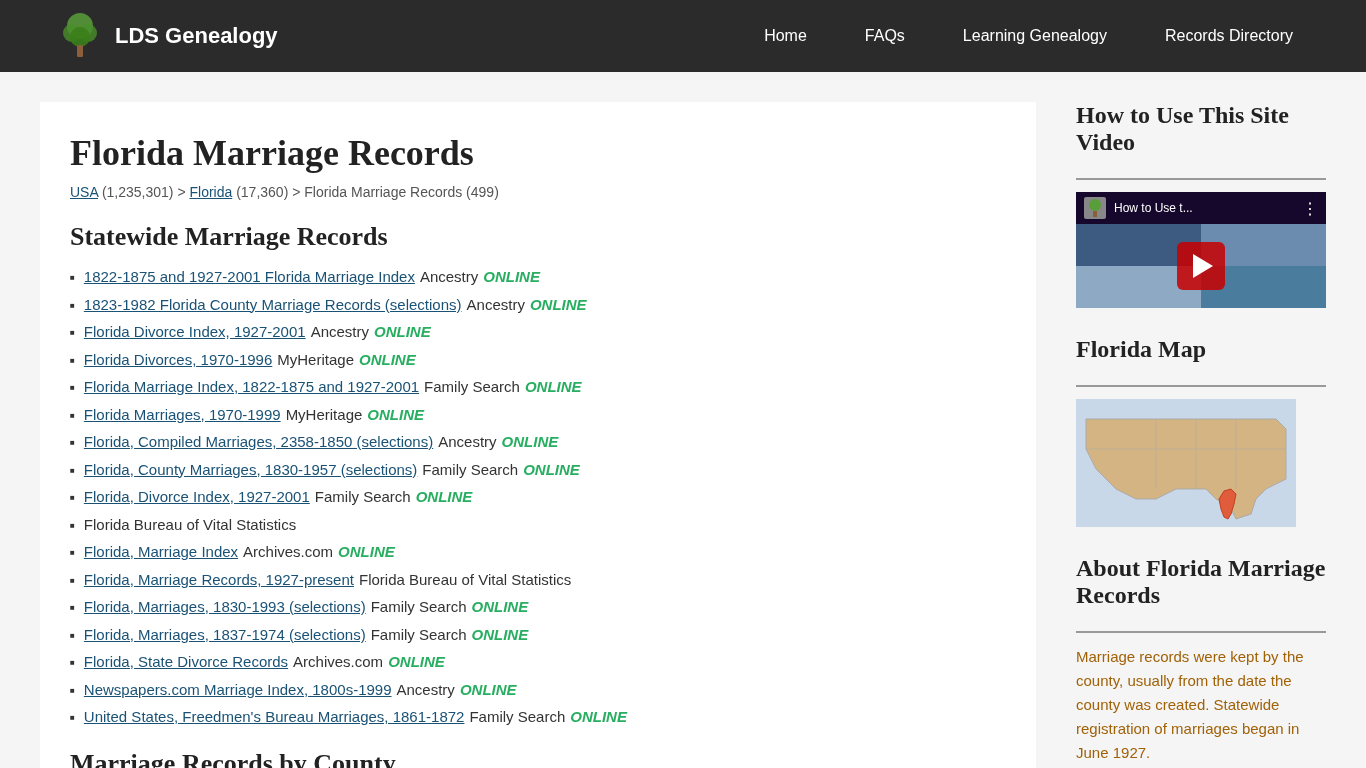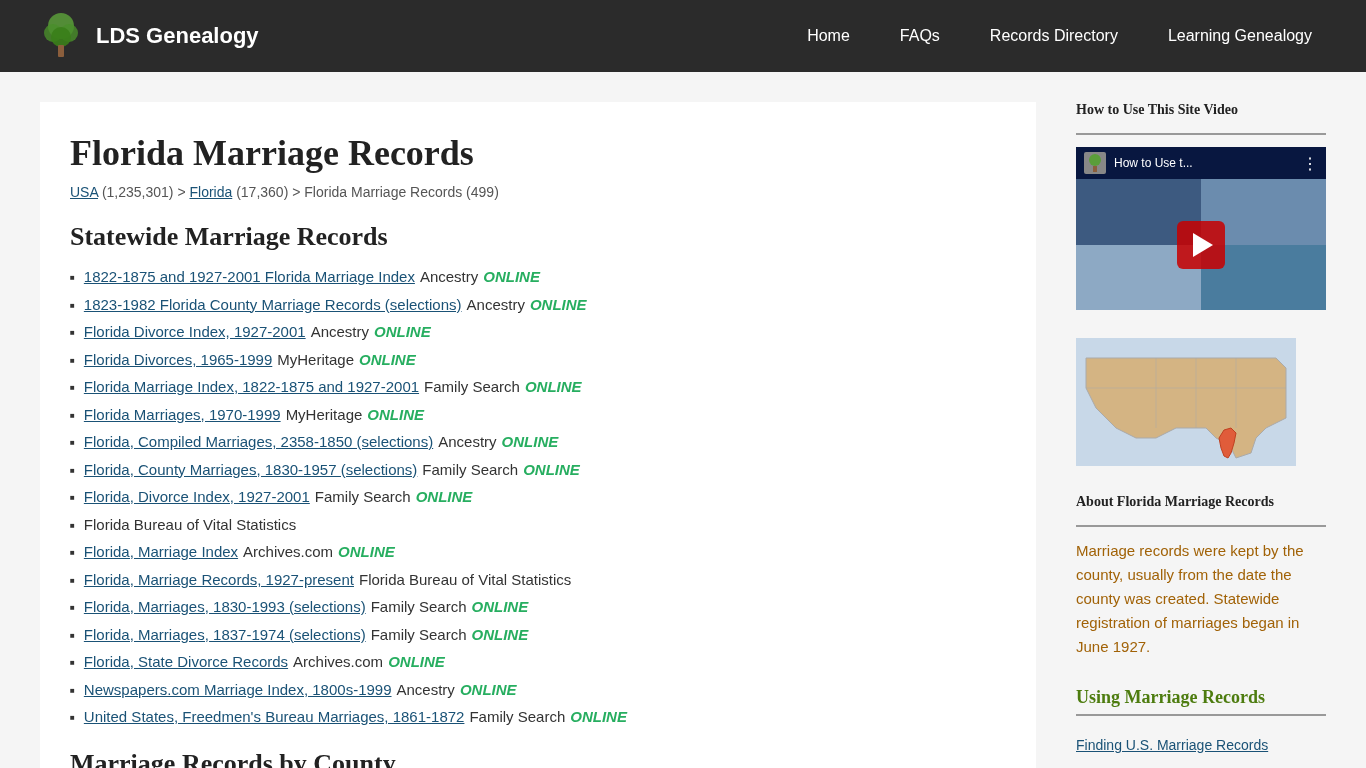--- a/index.html
+++ b/index.html
@@ -1,21 +1,21 @@
 <!DOCTYPE html>
 <html><head>
   <meta charset="utf-8">
   <style>
     * { margin: 0; padding: 0; box-sizing: border-box; }
     body { font-family: Georgia, 'Times New Roman', serif; font-size: 16px; color: #333; background: #fff; }
 
     
     #header {
       background: #2b2b2b;
-      padding: 0 36px;
+      padding: 0 55px;
       display: flex;
       align-items: center;
       height: 72px;
     }
     #logo-area {
       display: flex;
       align-items: center;
       gap: 10px;
       flex: 1;
     }
@@ -24,21 +24,21 @@
       height: 50px;
     }
     #logo-text {
       color: #fff;
       font-size: 22px;
       font-weight: bold;
       font-family: Arial, sans-serif;
     }
     #nav {
       display: flex;
-      gap: 14px;
+      gap: 22px;
       align-items: center;
     }
     .nav-item {
       color: #fff;
       font-family: Arial, sans-serif;
       font-size: 16px;
       padding: 8px 18px;
       cursor: pointer;
       text-decoration: none;
     }
@@ -132,34 +132,34 @@
       width: 250px;
       flex-shrink: 0;
       font-family: Arial, sans-serif;
     }
 
     .sidebar-section {
       margin-bottom: 28px;
     }
 
     .sidebar-heading {
-      font-size: 14px;
+      font-size: 24px;
       font-weight: bold;
       color: #222;
-      padding-bottom: 15px;
+      padding-bottom: 22px;
       border-bottom: 2px solid #999;
       margin-bottom: 12px;
       font-family: Georgia, serif;
     }
 
     
     #video-thumb {
       width: 100%;
-      height: 163px;
-      background: #1d4ed8;
+      height: 116px;
+      background: #4c1d95;
       position: relative;
       cursor: pointer;
       overflow: hidden;
     }
     .video-bar {
       position: absolute;
       top: 0; left: 0; right: 0;
       height: 32px;
       background: rgba(0,0,0,0.7);
       display: flex;
@@ -263,22 +263,22 @@
       <circle cx="17" cy="22" r="9" fill="#4a8e2a" opacity="0.8"></circle>
       <circle cx="33" cy="22" r="9" fill="#4a8e2a" opacity="0.8"></circle>
       <circle cx="25" cy="26" r="10" fill="#3a7e1a" opacity="0.9"></circle>
       <rect x="22" y="34" width="6" height="12" fill="#8B5E3C" rx="1"></rect>
     </svg>
     <span id="logo-text">LDS Genealogy</span>
   </div>
   <nav id="nav">
     <a class="nav-item">Home</a>
     <a class="nav-item">FAQs</a>
+    <a class="nav-item">Learning Genealogy</a>
     <a class="nav-item">Records Directory</a>
-    <a class="nav-item">Learning Genealogy</a>
   </nav>
 </header>
 
 <div id="content-wrapper">
 
   <main id="main-col">
     <h1 id="page-title">Florida Marriage Records</h1>
 
     <div id="breadcrumb">
       <a>USA</a>
@@ -300,21 +300,21 @@
           <a>1823-1982 Florida County Marriage Records (selections)</a>
           <span class="provider"> Ancestry</span>
           <span class="online-label"> ONLINE</span>
         </li>
         <li>
           <a>Florida Divorce Index, 1927-2001</a>
           <span class="provider"> Ancestry</span>
           <span class="online-label"> ONLINE</span>
         </li>
         <li>
-          <a>Florida Divorces, 1965-1999</a>
+          <a>Florida Divorces, 1970-1996</a>
           <span class="provider"> MyHeritage</span>
           <span class="online-label"> ONLINE</span>
         </li>
         <li>
           <a>Florida Marriage Index, 1822-1875 and 1927-2001</a>
           <span class="provider"> Family Search</span>
           <span class="online-label"> ONLINE</span>
         </li>
         <li>
           <a>Florida Marriages, 1970-1999</a>
@@ -403,20 +403,21 @@
             <div class="vid-cell-4"></div>
           </div>
           <div class="play-btn">
             <div class="play-triangle"></div>
           </div>
         </div>
       </div>
     </div>
 
     <div class="sidebar-section">
+      <div class="sidebar-heading">Florida Map</div>
       <div id="florida-map">
         
         <svg viewBox="0 0 220 130" xmlns="http://www.w3.org/2000/svg" width="220" height="130" style="background:#c8d8e8;">
 
           <path d="M10,20 L200,20 L210,30 L210,80 L190,90 L180,100 L175,115 L160,120 L155,110 L150,105 L140,100 L130,90 L100,90 L80,100 L60,100 L40,90 L20,70 L10,50 Z" fill="#d4b483" stroke="#aaa" stroke-width="1"></path>
 
           <path d="M155,90 L160,95 L158,105 L155,115 L152,120 L148,118 L145,110 L143,100 L148,92 Z" fill="#e05c3a" stroke="#c04020" stroke-width="1"></path>
 
           <line x1="80" y1="20" x2="80" y2="90" stroke="#aaa" stroke-width="0.5"></line>
           <line x1="120" y1="20" x2="120" y2="90" stroke="#aaa" stroke-width="0.5"></line>

